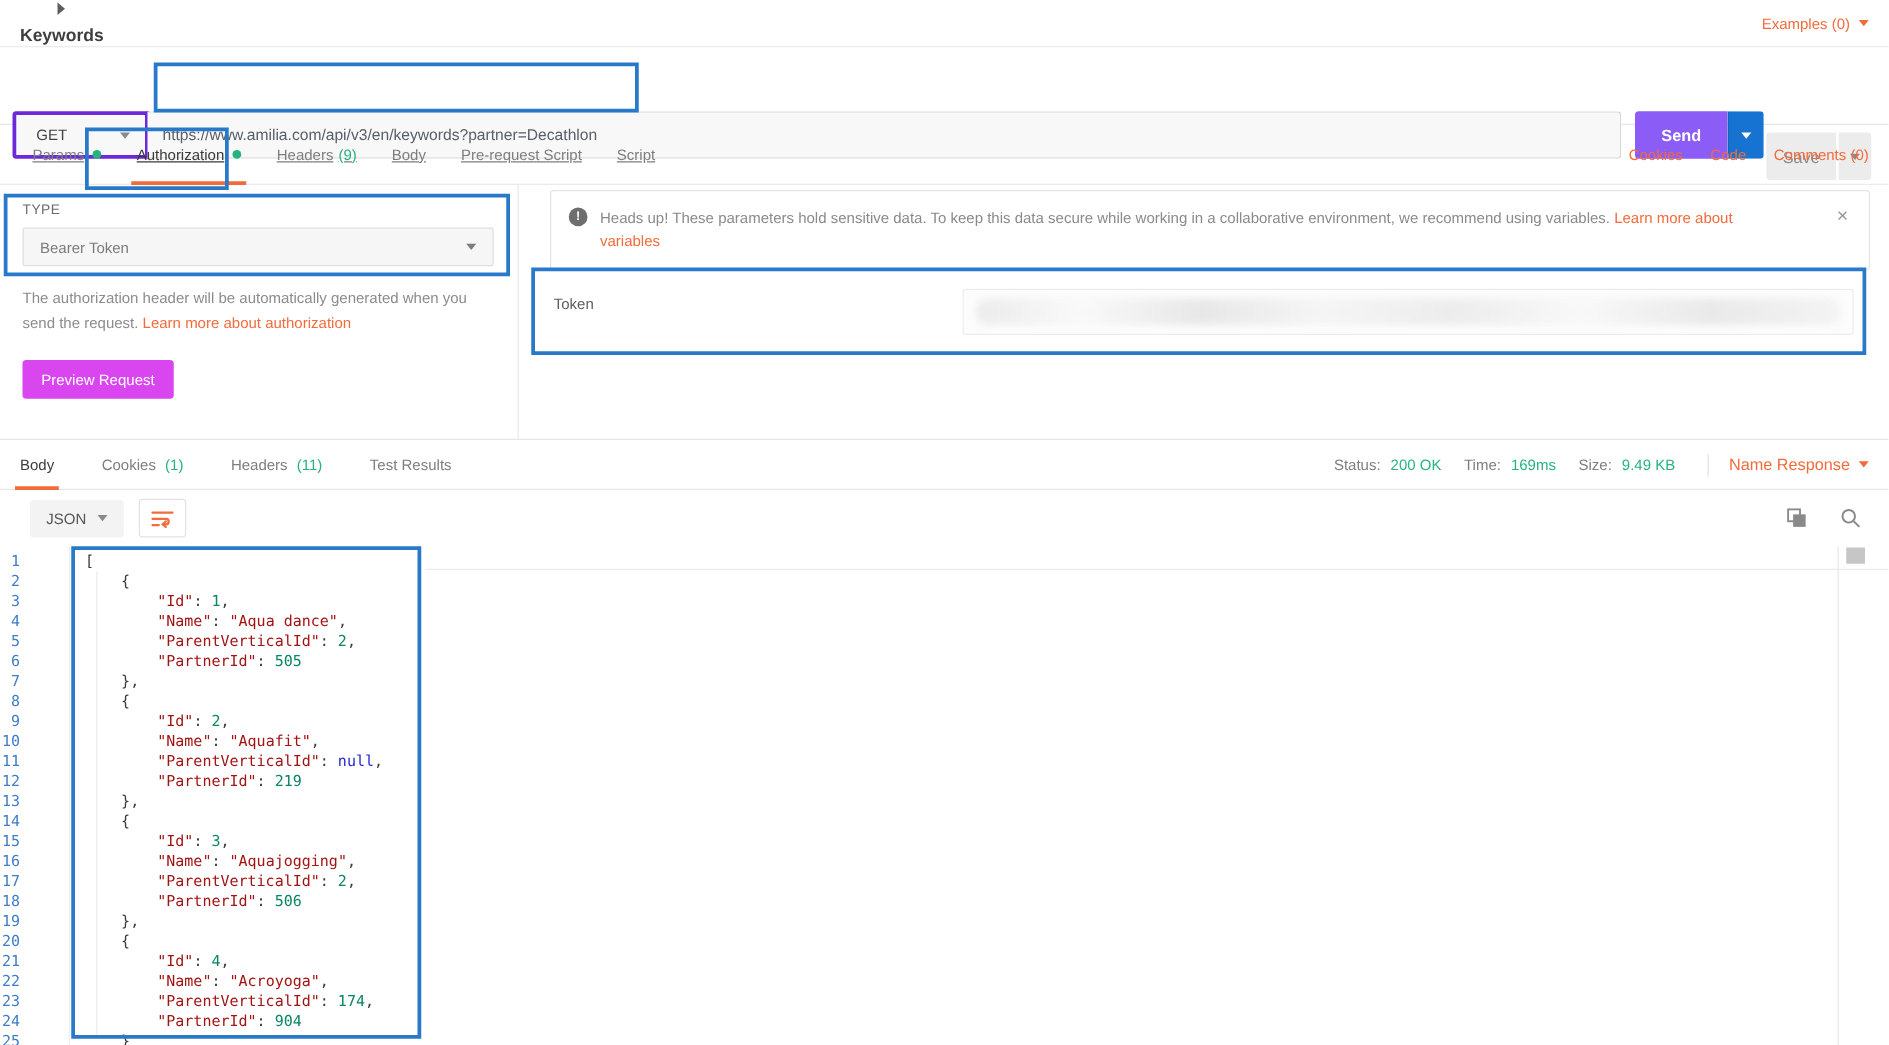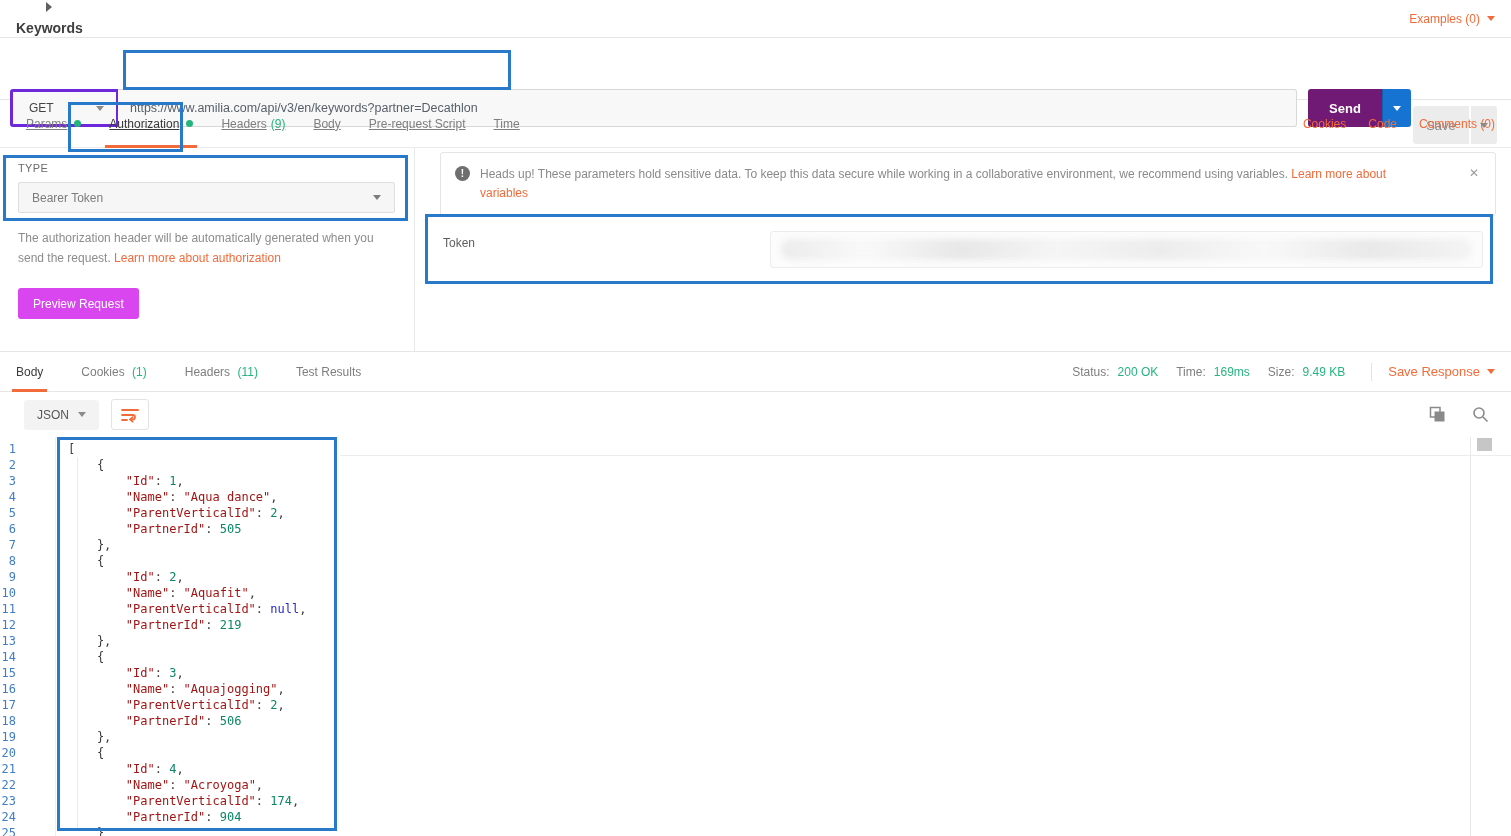--- a/index.html
+++ b/index.html
@@ -14,21 +14,21 @@
   .tri{width:0;height:0;border-top:5px solid transparent;border-bottom:5px solid transparent;border-left:6px solid #5f5f5f;}
   .req-title{font-size:14px;font-weight:700;color:#3e3e3e;}
   .examples{margin-left:auto;margin-right:16px;display:flex;align-items:center;gap:7px;color:#f26b3a;font-size:12px;cursor:pointer;}
 
   
   .url-row{position:absolute;left:0;top:38px;width:100%;height:62px;border-bottom:1px solid #e6e6e6;background:#fff;}
   .method{position:absolute;left:10px;top:51px;width:109px;height:38px;background:#f8f8f8;border:3px solid #6d28d9;border-radius:3px 0 0 3px;display:flex;align-items:center;justify-content:space-between;padding:0 12px 0 16px;font-size:12px;color:#444;cursor:pointer;}
   .method .caret{color:#8a8a8a;}
   .url-input{position:absolute;left:118px;top:51px;width:1179px;height:38px;background:#f8f8f8;border:1px solid #d8d8d8;border-left:none;border-radius:0 3px 3px 0;padding-left:12px;font-size:12.5px;color:#57606a;font-family:"Liberation Sans",sans-serif;outline:none;}
   .send-group{position:absolute;left:1308px;top:51px;height:38px;display:flex;}
-  .send-main{width:74px;background:#701a75;color:#fff;font-size:13px;font-weight:700;border-radius:3px 0 0 3px;}
+  .send-main{width:74px;background:#8b5cf6;color:#fff;font-size:13px;font-weight:700;border-radius:3px 0 0 3px;}
   .send-caret{width:29px;background:#1673d2;color:#fff;border-left:1px solid rgba(0,0,0,.18);border-radius:0 3px 3px 0;display:flex;align-items:center;justify-content:center;}
   .save-group{position:absolute;left:1413px;top:68px;height:38px;display:flex;}
   .save-main{width:56px;background:#ececec;color:#8a8a8a;font-size:13px;border-radius:3px 0 0 3px;}
   .save-caret{width:28px;background:#ececec;color:#8a8a8a;border-left:2px solid #fff;border-radius:0 3px 3px 0;display:flex;align-items:center;justify-content:center;}
 
   
   .req-tabs{position:absolute;left:0;top:100px;width:100%;height:48px;border-bottom:1px solid #ebebeb;display:flex;align-items:center;font-size:12px;color:#7e7e7e;padding-left:12px;}
   .tab{display:flex;align-items:center;padding:0 14px;height:48px;position:relative;cursor:pointer;white-space:nowrap;text-decoration:underline;}
   .tab.active{color:#3a3a3a;}
   .tab.active::after{content:"";position:absolute;left:10px;right:10px;bottom:0;height:3px;background:#f26b3a;}
@@ -150,21 +150,21 @@
       <span>Headers</span>
       <span class="count">(9)</span>
     </div>
     <div class="tab">
       <span>Body</span>
     </div>
     <div class="tab">
       <span>Pre-request Script</span>
     </div>
     <div class="tab">
-      <span>Time</span>
+      <span>Script</span>
     </div>
     <div class="tab-links">
       <span>Cookies</span>
       <span>Code</span>
       <span>Comments (0)</span>
     </div>
   </div>
 
   <div class="auth-area">
     <div class="auth-left">
@@ -210,21 +210,21 @@
     </div>
     <div class="resp-meta">
       <span class="meta-label">Status:</span>
       <span class="meta-value">200 OK</span>
       <span class="meta-label">Time:</span>
       <span class="meta-value">169ms</span>
       <span class="meta-label">Size:</span>
       <span class="meta-value">9.49 KB</span>
       <span class="vdiv"></span>
       <span class="save-resp">
-        <span>Save Response</span>
+        <span>Name Response</span>
         <span class="caret"></span>
       </span>
     </div>
   </div>
 
   <div class="resp-toolbar">
     <div class="fmt">
       <span>JSON</span>
       <span class="caret"></span>
     </div>

